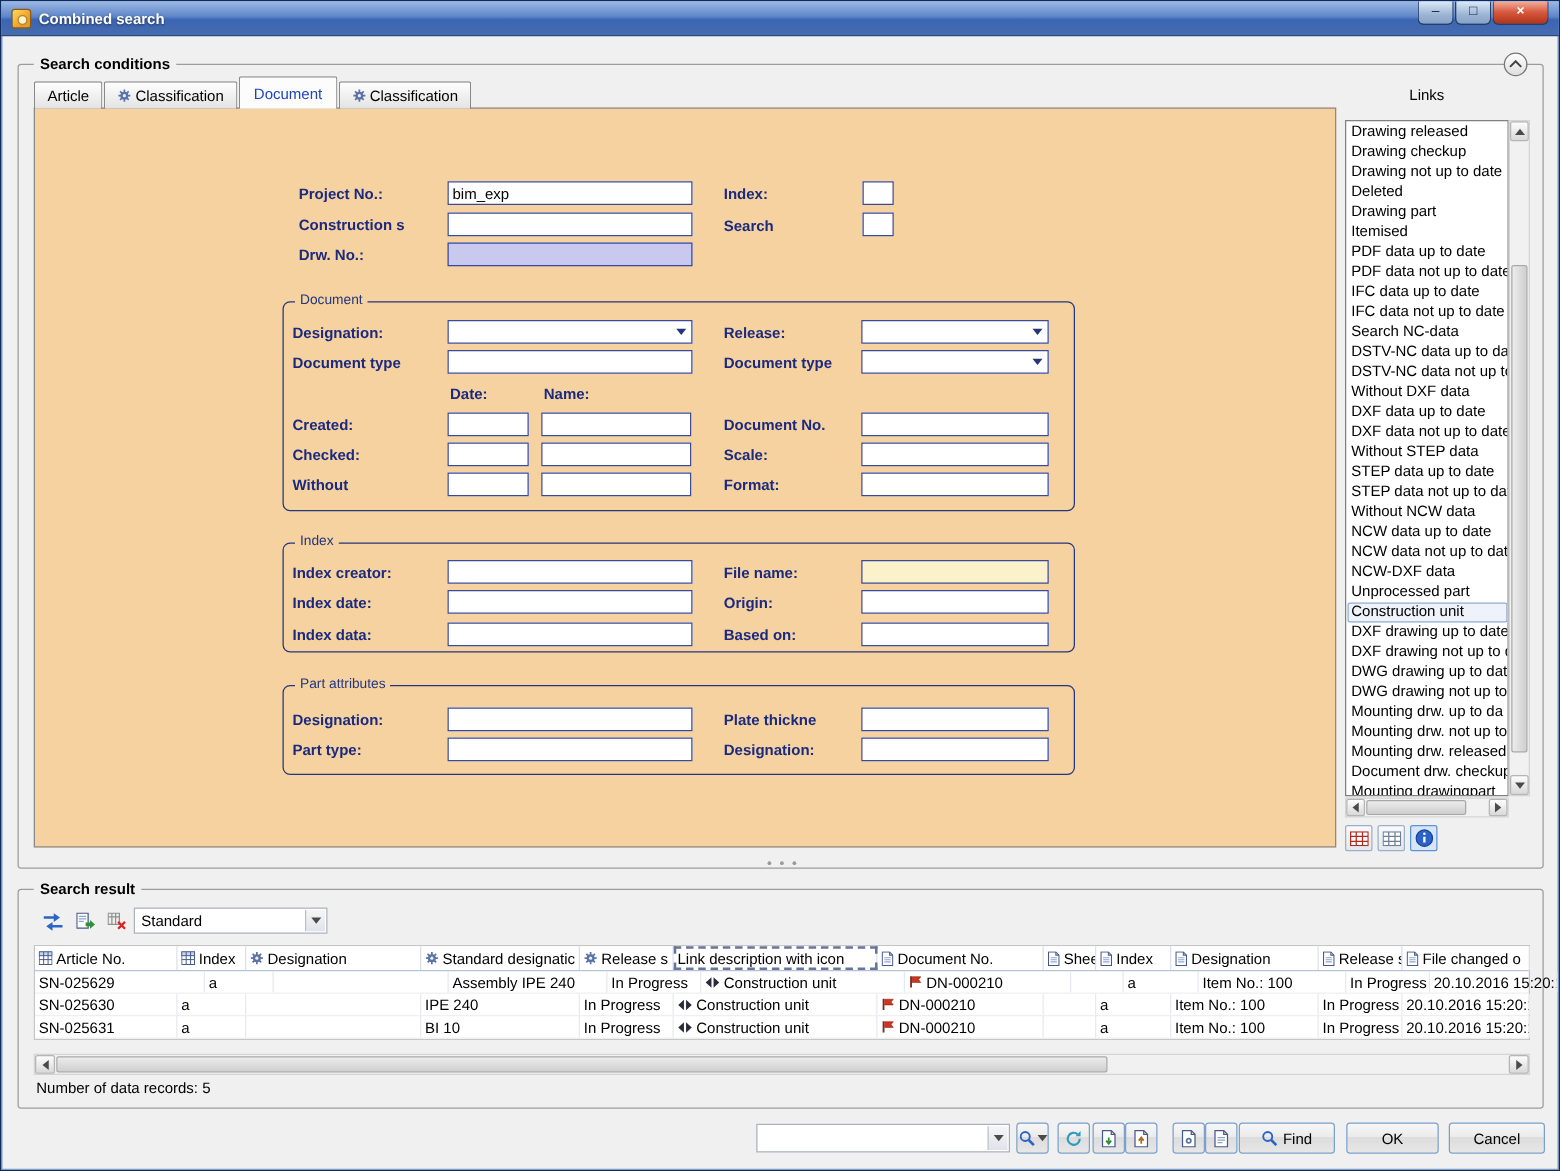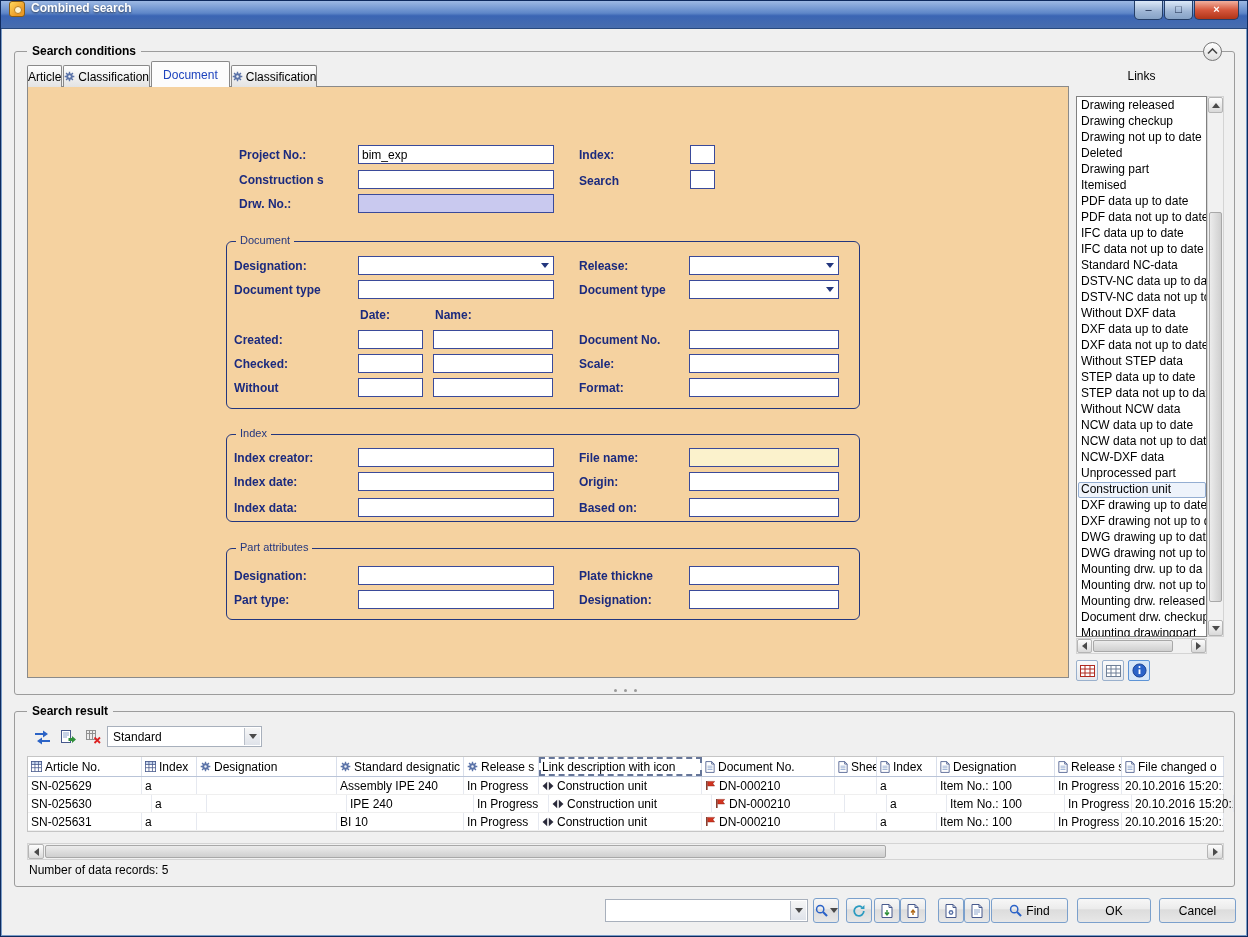--- a/index.html
+++ b/index.html
@@ -1,33 +1,33 @@
 <!DOCTYPE html>
 <html><head>
 <meta charset="utf-8">
 <style>
 *{margin:0;padding:0;box-sizing:border-box}
 html,body{width:1248px;height:937px}
 body{font-family:"Liberation Sans",sans-serif;font-size:12px;background:#d6d6d6;overflow:hidden}
 #root{position:relative;width:1248px;height:937px;background:#f0f0f0;border:1px solid #0e2a5e;box-shadow:inset 0 0 0 1px #7a9cc8}
 
-.titlebar{position:absolute;left:0;top:0;width:100%;height:28px;background:linear-gradient(180deg,#9db9e4,#5e86c8 45%,#3b65b4 55%,#476dae);border-bottom:1px solid #27497e;display:flex;align-items:flex-start}
+.titlebar{position:absolute;left:0;top:0;width:100%;height:28px;background:linear-gradient(180deg,#9db9e4,#5e86c8 45%,#3b65b4 55%,#476dae);border-bottom:1px solid #27497e;display:flex;align-items:center}
 .title-text{color:#fff;font-weight:bold;margin-left:6px;text-shadow:0 1px 2px rgba(0,0,0,.55)}
 .app-icon{width:16px;height:16px;margin-left:8px;border-radius:3px;background:linear-gradient(135deg,#ffd95e,#ec9a25 70%);border:1px solid #8a5c12;position:relative;flex:0 0 auto}
 .app-icon::after{content:"";position:absolute;left:4px;top:4px;width:6px;height:6px;border-radius:50%;background:#fdf3d0;border:1px solid #b97f1e}
 .win-btns{position:absolute;right:8px;top:0;display:flex}
 .win-btn{width:29px;height:19px;border:1px solid #243e66;border-top:none;background:linear-gradient(#dce9f8,#9cb4d4 60%,#86a2c6);color:#102040;font-size:11px;line-height:16px;text-align:center;border-radius:0 0 5px 5px;margin-left:1px;cursor:default}
 .win-btn.close{width:45px;background:linear-gradient(#f2b09e,#d6573c 50%,#b03418);color:#fff;font-weight:bold}
 
 .groupbox{position:absolute;border:1px solid #9c9c9c;border-radius:3px}
 .glabel{position:absolute;top:-8px;left:12px;background:#f0f0f0;padding:0 5px;font-weight:bold;color:#000;white-space:nowrap}
 .chev{position:absolute;left:1202px;top:41px;width:19px;height:19px;border-radius:50%;border:1px solid #767676;background:linear-gradient(#ffffff,#dedede);display:flex;align-items:center;justify-content:center}
 
 .tabstrip{position:absolute;left:26px;top:60px;height:26px;display:flex;align-items:flex-end;z-index:2}
-.tab{height:22px;padding:0 0;display:flex;align-items:center;border:1px solid #898989;border-bottom:none;border-radius:2px 2px 0 0;background:linear-gradient(#fefefe,#e3e3e3);margin-right:1px;color:#000;white-space:nowrap}
+.tab{height:22px;padding:0 10px;display:flex;align-items:center;border:1px solid #898989;border-bottom:none;border-radius:2px 2px 0 0;background:linear-gradient(#fefefe,#e3e3e3);margin-right:1px;color:#000;white-space:nowrap}
 .tab.active{height:26px;background:#fcfcfc;color:#1d43bd;z-index:3;padding:0 11px}
 .tabpage{position:absolute;left:26px;top:85px;width:1042px;height:592px;background:#f5d2a0;border:1px solid #8a8a8a}
 
 .nlbl{position:absolute;color:#1b2a7e;font-weight:bold;white-space:nowrap}
 .ngroup{position:absolute;border:1px solid #23367e;border-radius:6px}
 .nglabel{position:absolute;top:-8px;left:9px;background:#f5d2a0;color:#23367e;font-size:11px;padding:0 4px;white-space:nowrap}
 .fld{position:absolute;border:1px solid #3a4a9a;background:#fff;font:12px "Liberation Sans",sans-serif;padding:0 3px;color:#000;outline:none}
 .fld.lav{background:#c9c9ef}
 .fld.cream{background:#fbf2cc}
 .combo{display:flex;align-items:center}
@@ -225,21 +225,21 @@
       <div class="link-item">Drawing released</div>
       <div class="link-item">Drawing checkup</div>
       <div class="link-item">Drawing not up to date</div>
       <div class="link-item">Deleted</div>
       <div class="link-item">Drawing part</div>
       <div class="link-item">Itemised</div>
       <div class="link-item">PDF data up to date</div>
       <div class="link-item">PDF data not up to date</div>
       <div class="link-item">IFC data up to date</div>
       <div class="link-item">IFC data not up to date</div>
-      <div class="link-item">Standard NC-data</div>
+      <div class="link-item">Search NC-data</div>
       <div class="link-item">DSTV-NC data up to date</div>
       <div class="link-item">DSTV-NC data not up to date</div>
       <div class="link-item">Without DXF data</div>
       <div class="link-item">DXF data up to date</div>
       <div class="link-item">DXF data not up to date</div>
       <div class="link-item">Without STEP data</div>
       <div class="link-item">STEP data up to date</div>
       <div class="link-item">STEP data not up to date</div>
       <div class="link-item">Without NCW data</div>
       <div class="link-item">NCW data up to date</div>
@@ -451,21 +451,21 @@
               <path d="M1 .5h7l3 3V13.5H1z" fill="#fff" stroke="#47598c"></path>
               <path d="M8 .5v3h3" fill="none" stroke="#47598c"></path>
               <path d="M3 6h6M3 8h6M3 10h6" stroke="#8fa6cc"></path>
             </svg>
           </span>
           <span>File changed o</span>
         </div>
       </div>
     <div>
         <div class="tr">
-          <div class="td" style="width: 114px;">
+          <div class="td" style="width: 136px;">
             <span>SN-025629</span>
           </div>
           <div class="td" style="width: 55px;">
             <span>a</span>
           </div>
           <div class="td" style="width: 140px;">
             <span></span>
           </div>
           <div class="td" style="width: 127px;">
             <span>Assembly IPE 240</span>
@@ -501,21 +501,21 @@
             <span>Item No.: 100</span>
           </div>
           <div class="td" style="width: 67px;">
             <span>In Progress</span>
           </div>
           <div class="td" style="width: 102px;">
             <span>20.10.2016 15:20:15</span>
           </div>
         </div>
         <div class="tr">
-          <div class="td" style="width: 124px;">
+          <div class="td" style="width: 114px;">
             <span>SN-025630</span>
           </div>
           <div class="td" style="width: 55px;">
             <span>a</span>
           </div>
           <div class="td" style="width: 140px;">
             <span></span>
           </div>
           <div class="td" style="width: 127px;">
             <span>IPE 240</span>

